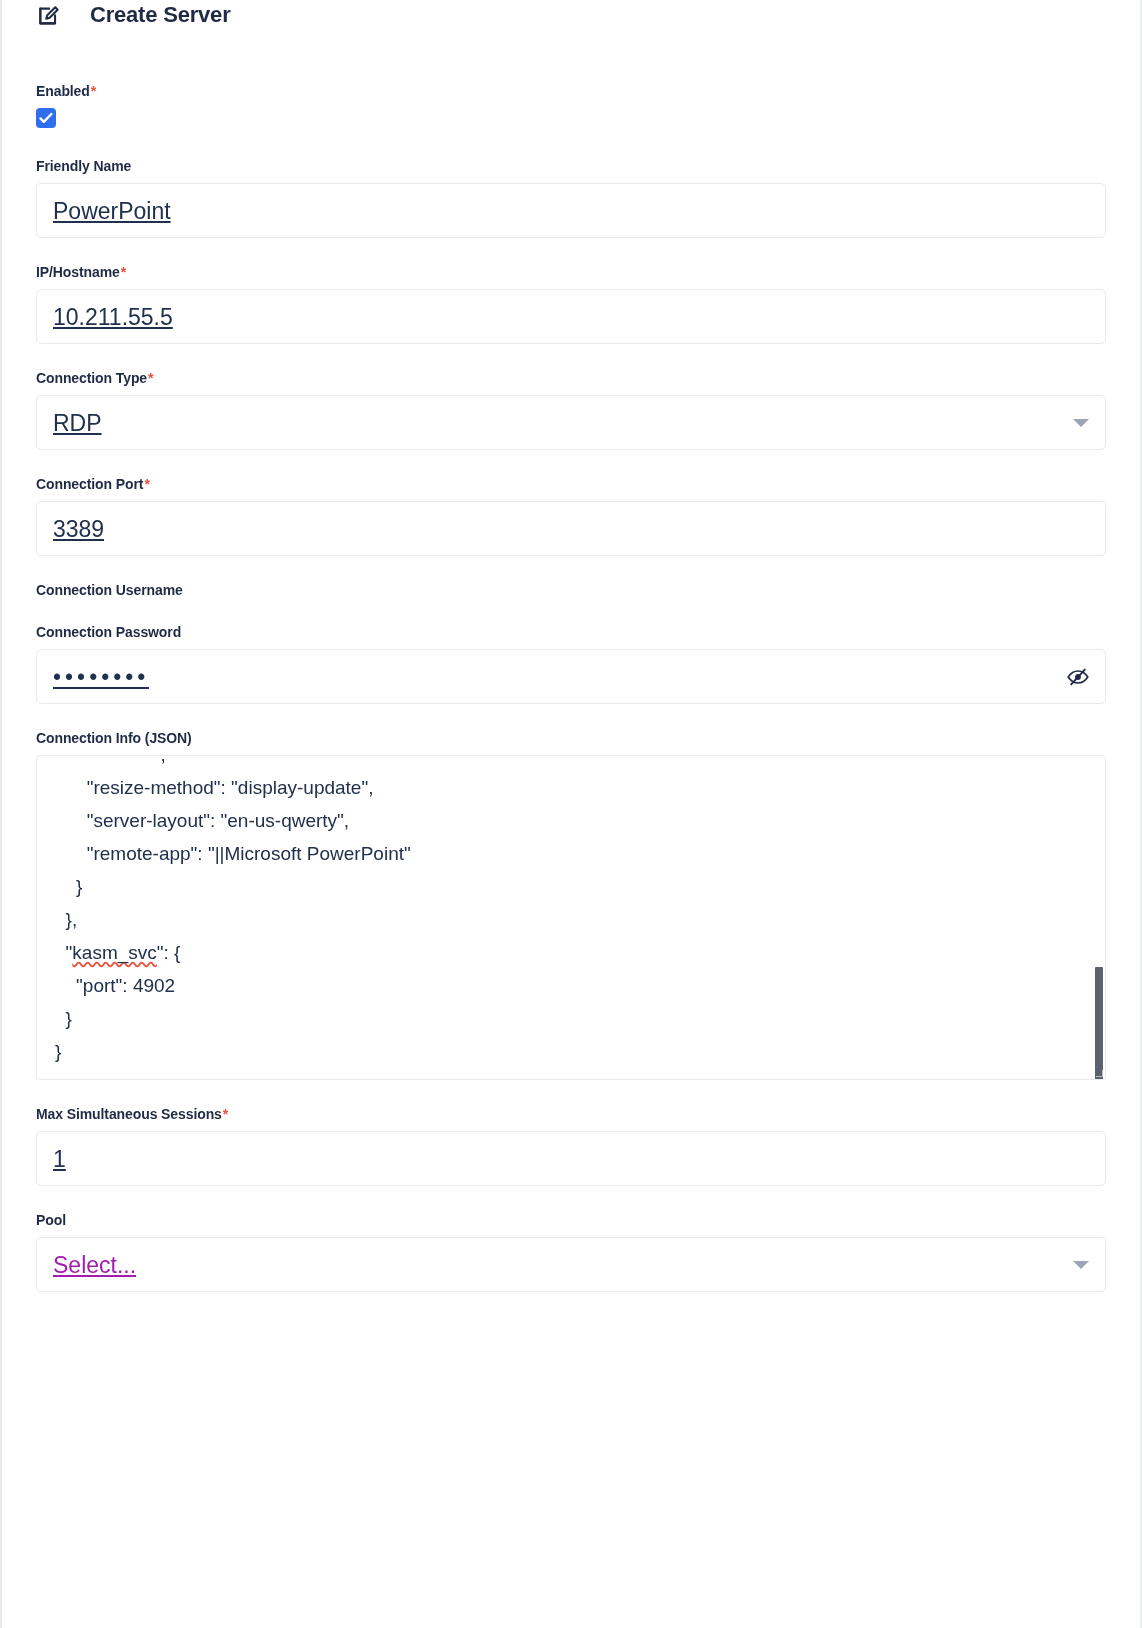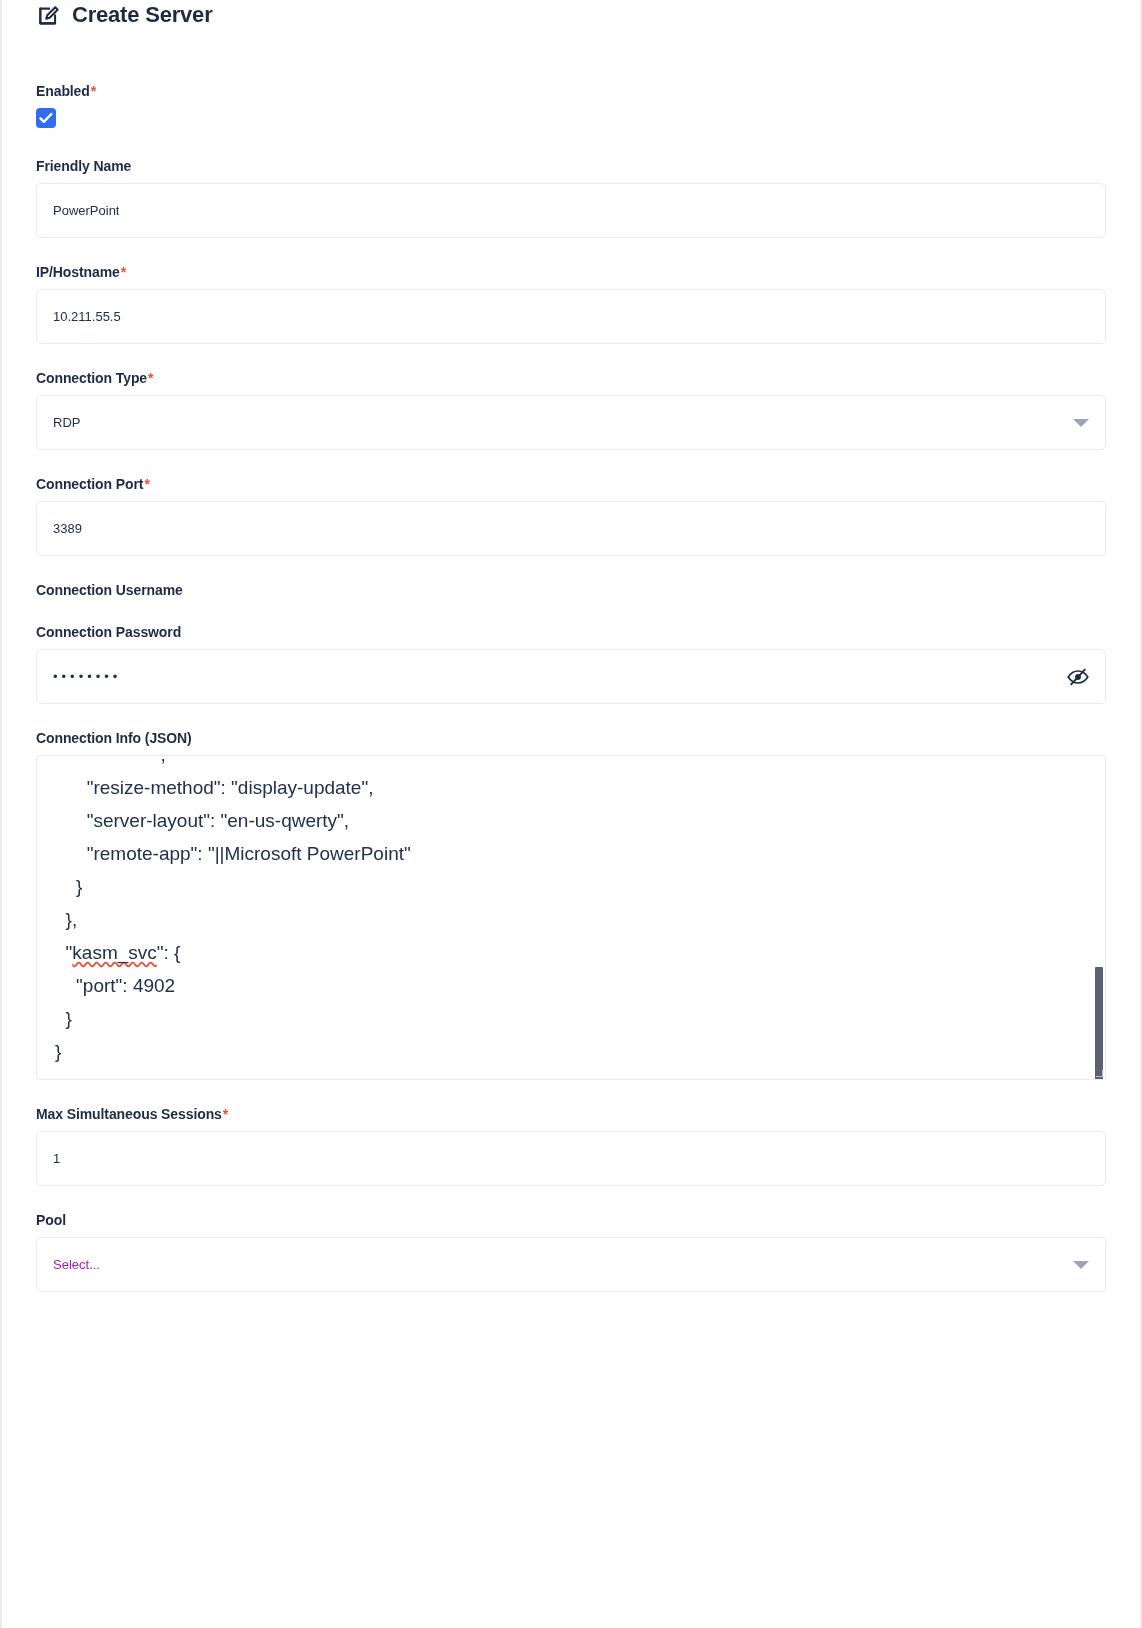--- a/index.html
+++ b/index.html
@@ -29,21 +29,21 @@
   }
 
   .inner {
     padding: 0 34px 0 34px;
   }
 
   
   .panel-header {
     display: flex;
     align-items: center;
-    gap: 10px;
+    gap: 28px;
     padding-top: 0px;
     height: 30px;
   }
   .edit-icon {
     width: 26px;
     height: 26px;
     display: inline-block;
     position: relative;
     top: 1px;
     color: #1f2a44;
@@ -101,25 +101,26 @@
     border-radius: 5px;
     background: #ffffff;
     display: flex;
     align-items: center;
     padding: 0 16px;
     font-size: 19px;
     color: #1f2a44;
     position: relative;
   }
   .control .val {
-    font-size: 13px;
+    font-size: 23px;
     color: #21304c;
     line-height: 24px;
     white-space: nowrap;
     overflow: hidden;
+    text-decoration: underline;
   }
   .control .val.placeholder { color: #a21caf; }
 
   .control.select { cursor: pointer; padding-right: 20px; }
   .caret {
     position: absolute;
     right: 16px;
     top: 50%;
     transform: translateY(-50%);
     width: 0;

